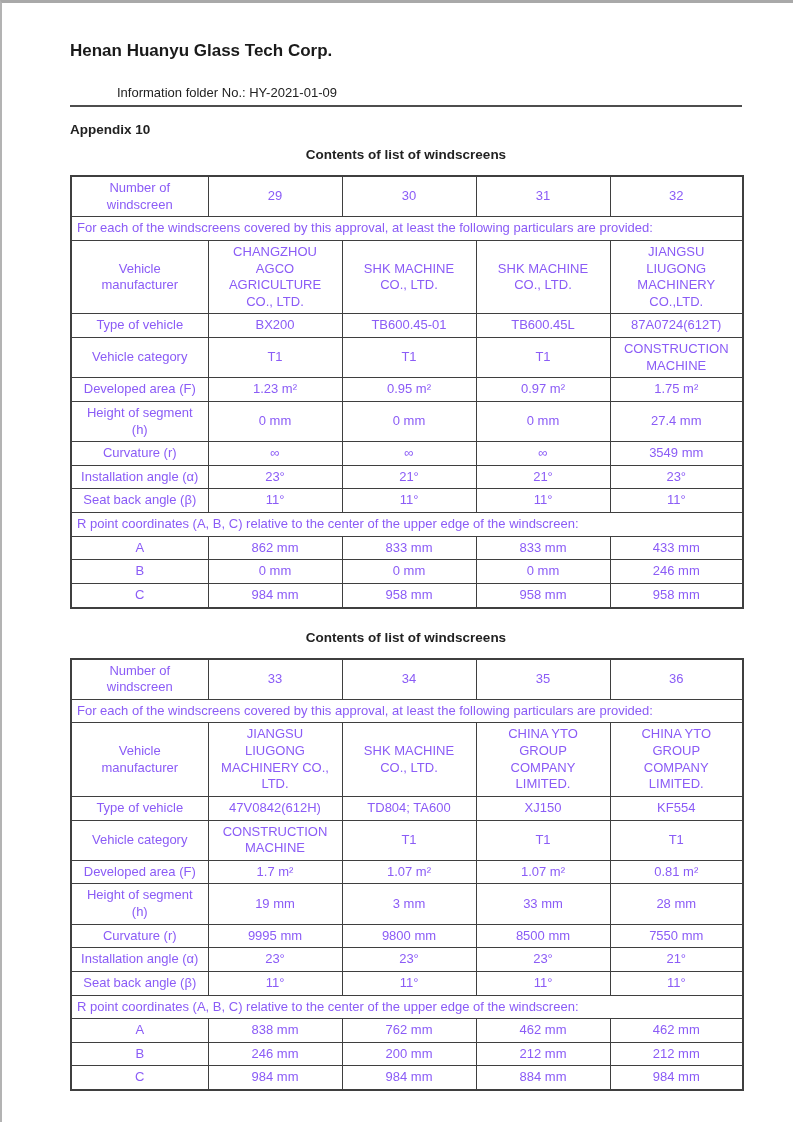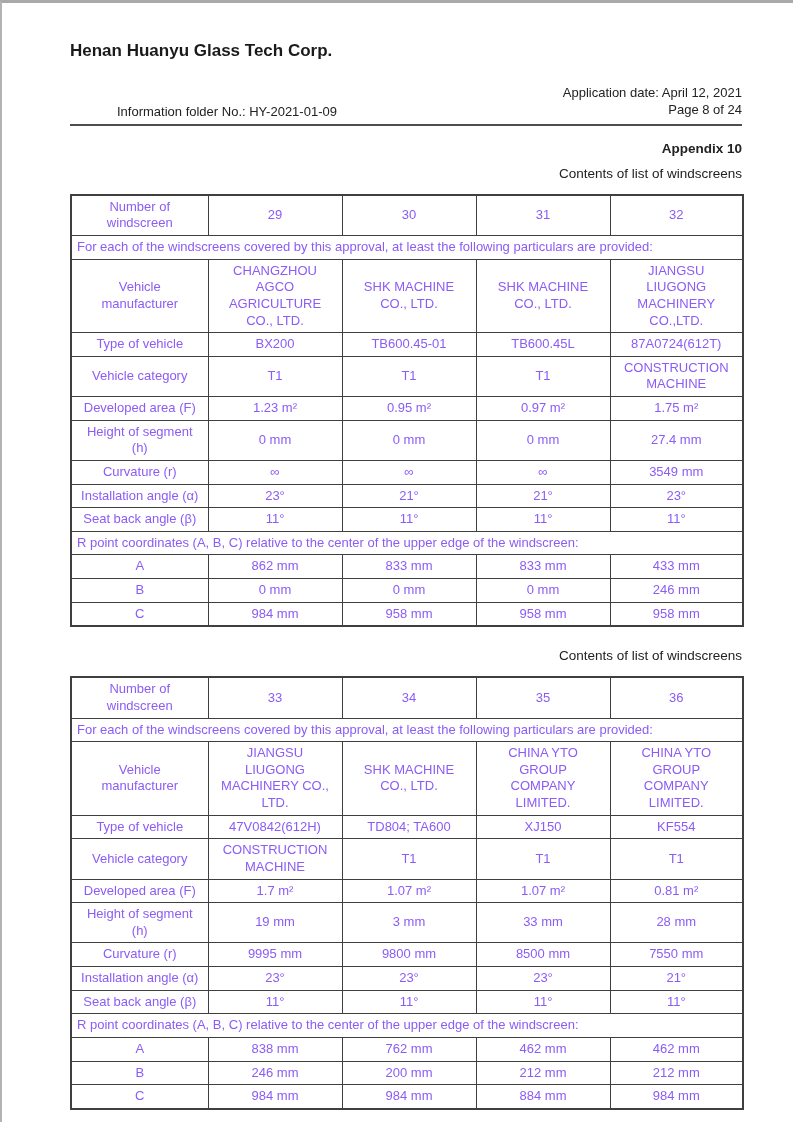--- a/index.html
+++ b/index.html
@@ -35,28 +35,28 @@
   .info-left { padding-left: 47px; }
   .info-right { text-align: right; line-height: 1.3; }
   .header-rule {
     margin-top: 5px;
     height: 2px;
     background: #4d4d4d;
     border: none;
   }
   .appendix-title {
     margin-top: 15px;
-    text-align: right;
+    text-align: left;
     font-size: 13.5px;
     font-weight: bold;
   }
   .table-title {
-    text-align: right;
+    text-align: center;
     font-size: 13.5px;
-    font-weight: normal;
+    font-weight: bold;
   }
   .table-title.first { margin-top: 10px; }
   .table-title.second { margin-top: 21px; }
   table {
     margin-top: 13px;
     width: 672px;
     border-collapse: collapse;
     table-layout: fixed;
     font-size: 13px;
     color: #8b5cf6;
@@ -78,24 +78,20 @@
 </style>
 </head>
 <body>
 
 <div class="content">
 
   <h1 class="company-title">Henan Huanyu Glass Tech Corp.</h1>
 
   <div class="info-row">
     <span class="info-left">Information folder No.: HY-2021-01-09</span>
-    <span class="info-right">
-      <div>Application date: April 12, 2021</div>
-      <div>Page 8 of 24</div>
-    </span>
   </div>
 
   <hr class="header-rule">
 
   <h2 class="appendix-title">Appendix 10</h2>
 
   <h3 class="table-title first">Contents of list of windscreens</h3>
   <table id="table-0">
     <colgroup>
       <col style="width:137px">

